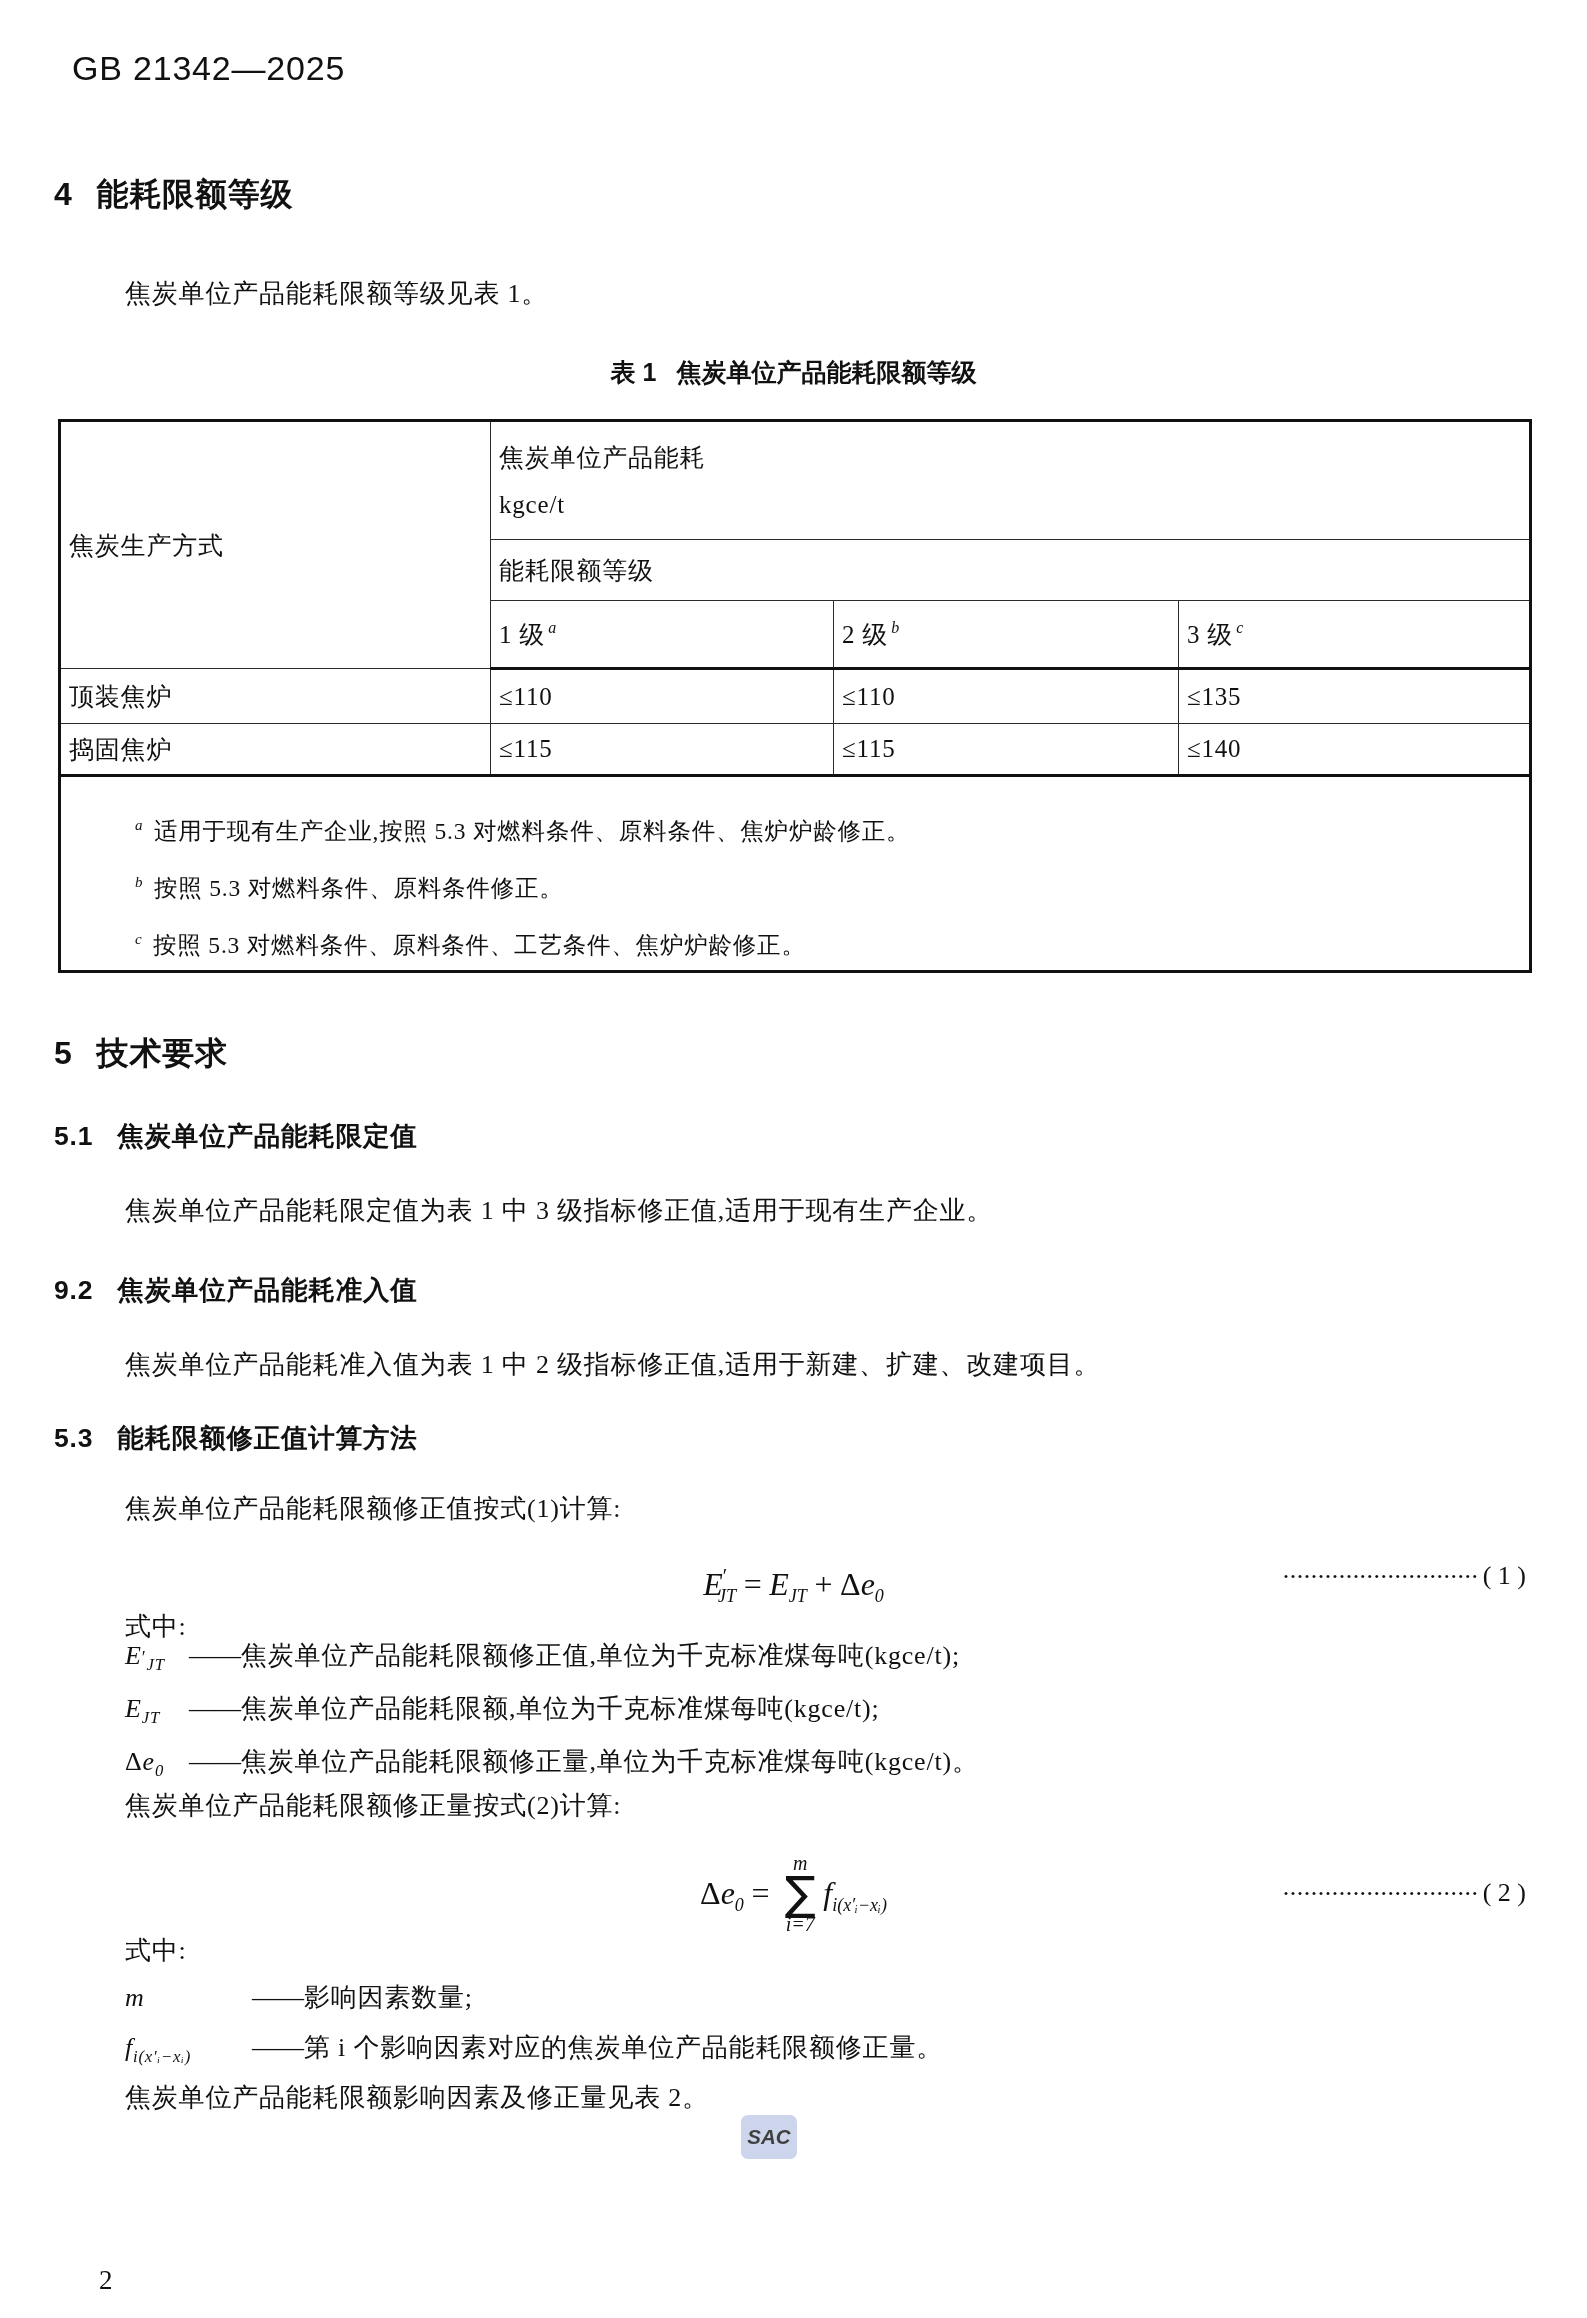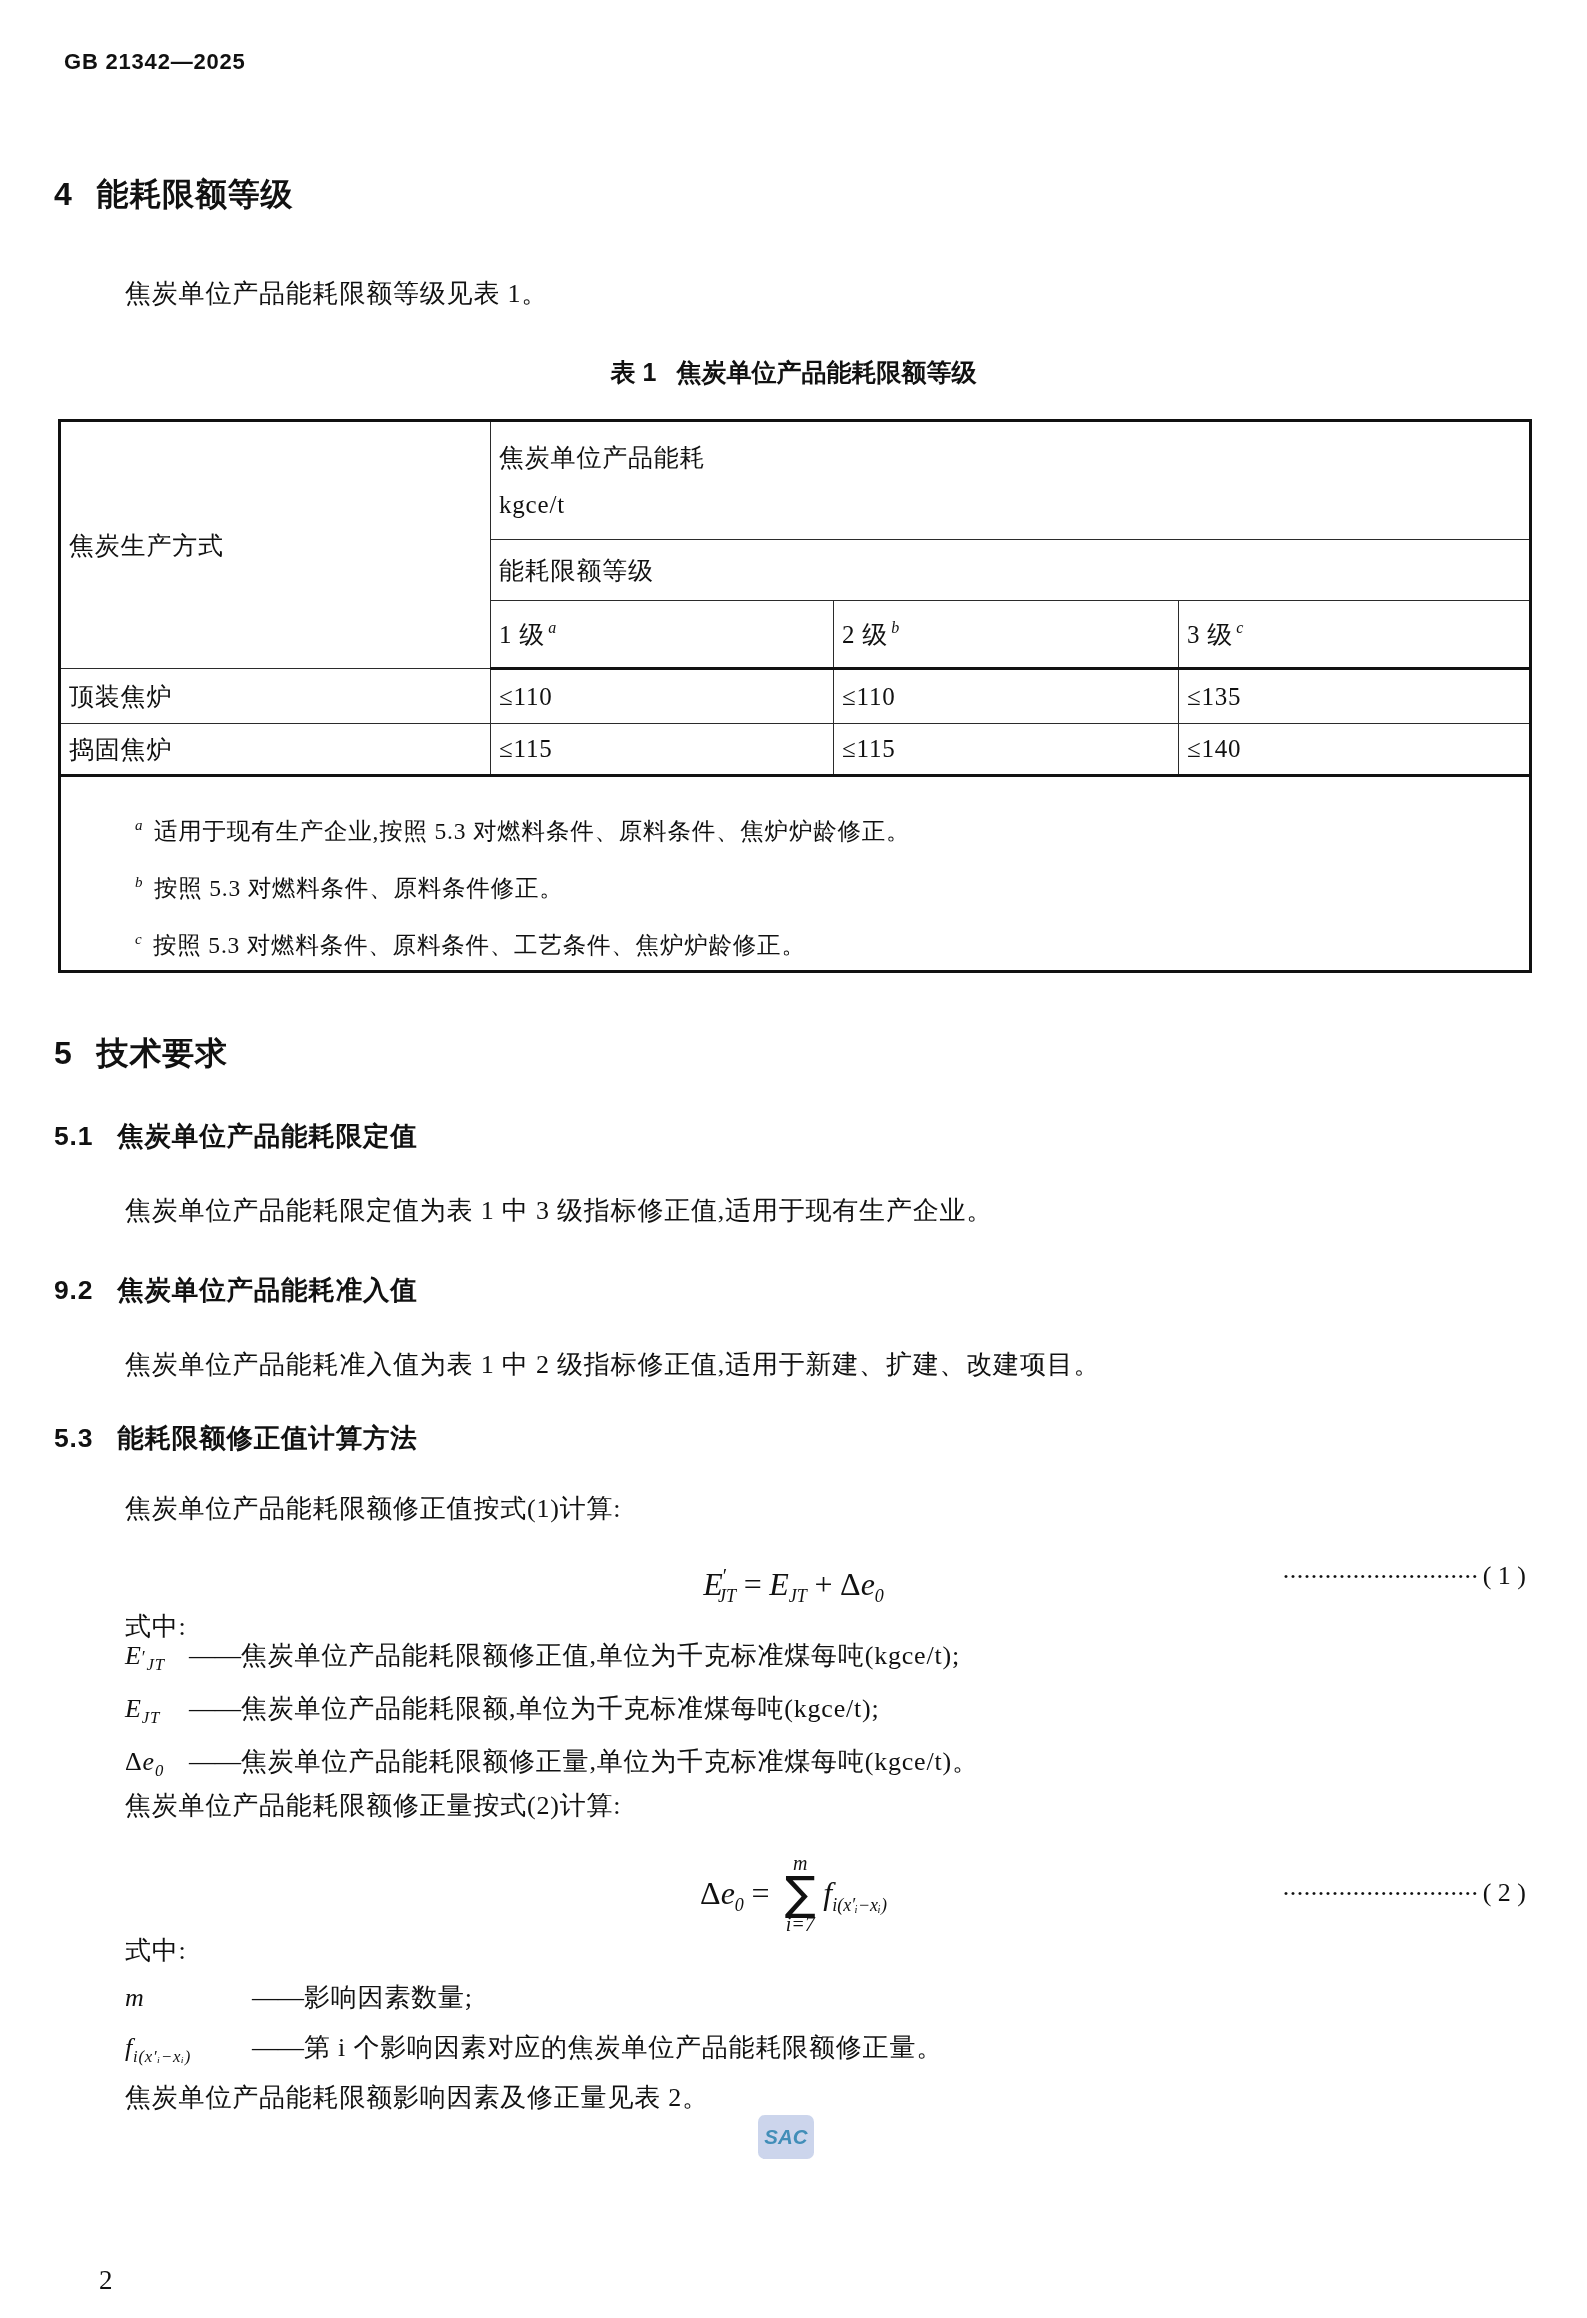--- a/index.html
+++ b/index.html
@@ -3,22 +3,22 @@
 <meta charset="utf-8">
 <style>
   html,body { margin:0; padding:0; background:#9a9a9a; }
   .page {
     position:relative; width:1587px; height:2319px; background:#ffffff;
     margin:0 auto; overflow:hidden; color:#111;
     font-family:"Liberation Serif","DejaVu Serif",serif;
   }
   .abs { position:absolute; }
   .gb-header {
-    left:64px; top:49px; font-family:"Liberation Sans","DejaVu Sans",sans-serif;
-    font-weight:bold; font-size:22px; letter-spacing:0.8px;
+    left:72px; top:49px; font-family:"Liberation Sans","DejaVu Sans",sans-serif;
+    font-weight:normal; font-size:34px; letter-spacing:0.8px;
   }
   .h1 {
     font-family:"Liberation Sans","DejaVu Sans",sans-serif; font-weight:bold;
     font-size:32px; letter-spacing:0.8px; left:54px;
   }
   .h1 .num, .h2 .num { display:inline-block; margin-right:24px; }
   .h2 {
     font-family:"Liberation Sans","DejaVu Sans",sans-serif; font-weight:bold;
     font-size:26.5px; letter-spacing:0.8px; left:54px;
   }
@@ -71,24 +71,24 @@
 
   .def-row { left:125px; font-size:26px; letter-spacing:0.8px; }
   .def-sym { display:inline-block; font-style:italic; }
   .def-sym .pre { font-style:normal; }
   .def-sym sub { font-size:16.7px; }
   .defs1 .def-sym { min-width:64px; }
   .defs2 .def-sym { min-width:127px; }
   .dash { letter-spacing:0; }
 
   .watermark {
-    left:758px; top:2115px; width:56px; height:44px; border-radius:6.8px;
+    left:741px; top:2115px; width:56px; height:44px; border-radius:6.8px;
     background:#bcc8e6; opacity:0.75; display:flex; align-items:center; justify-content:center;
     font-family:"Liberation Sans","DejaVu Sans",sans-serif; font-weight:bold; font-style:italic;
-    color:#0369a1; font-size:20.5px; letter-spacing:0;
+    color:#000000; font-size:20.5px; letter-spacing:0;
   }
   .page-num { left:99px; top:2265px; font-size:27px; }
 </style>
 </head>
 <body>
 
 <div class="page">
 
   <div class="abs gb-header">GB 21342—2025</div>
 

